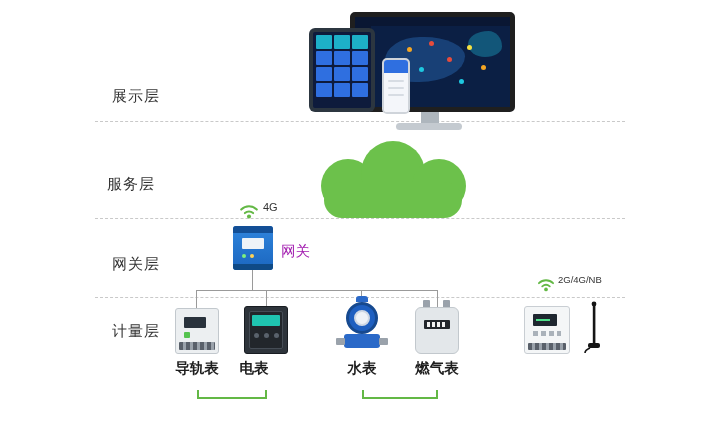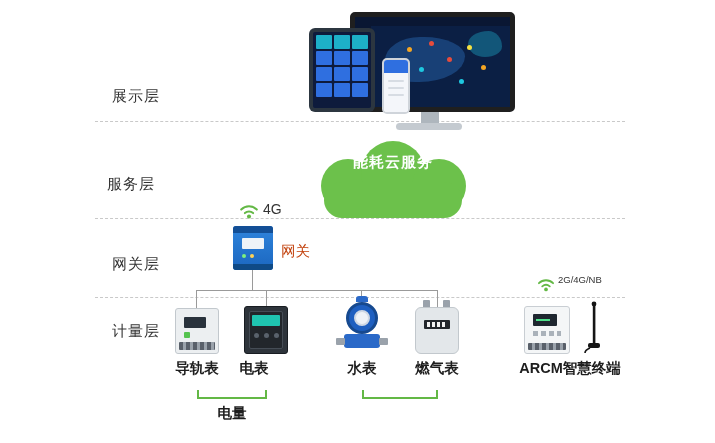--- a/index.html
+++ b/index.html
@@ -34,22 +34,22 @@
   .cloud-text { color:#fff; text-align:center; }
   .cloud-title { font-size:15px; font-weight:bold; letter-spacing:1px; }
   .cloud-services { display:grid; grid-template-columns:1fr 1fr; row-gap:3px; font-size:10.5px; font-weight:bold; }
 
   
   .gateway-box { background:linear-gradient(180deg,#2f85dd,#1b66bf); border-radius:3px; overflow:hidden; }
   .gw-strip { position:absolute; left:0; top:0; right:0; height:7px; background:#134f96; }
   .gw-screen { position:absolute; left:9px; top:12px; width:22px; height:11px; background:#eef3f8; border-radius:1px; }
   .gw-led { position:absolute; width:4px; height:4px; border-radius:50%; background:#7ef07e; }
   .gw-bottom { position:absolute; left:0; bottom:0; right:0; height:6px; background:#0f4a86; }
-  .side-label { font-size:14.5px; color:#c2410c; }
-  .small-tag { font-size:14px; color:#333; }
+  .side-label { font-size:14.5px; color:#a21caf; }
+  .small-tag { font-size:11px; color:#333; }
 
   
   .hline { background:#9a9a9a; height:1px; }
   .vline { background:#9a9a9a; width:1px; }
 
   
   .rail-meter { background:#eceff1; border:1px solid #c2c8cd; border-radius:3px; }
   .rail-lcd { position:absolute; left:8px; top:8px; width:22px; height:11px; background:#29323c; border-radius:1px; }
   .rail-led { position:absolute; left:8px; top:23px; width:6px; height:6px; background:#55c34f; border-radius:1px; }
   .rail-term { position:absolute; left:3px; bottom:3px; right:3px; height:8px; background:repeating-linear-gradient(90deg,#59606a 0 4px,#9aa2ab 4px 7px); border-radius:1px; }
@@ -134,21 +134,20 @@
     <span class="phone-line" style="top:27px;"></span>
     <span class="phone-line" style="top:34px;"></span>
   </div>
 
   <svg class="abs" style="left:298px; top:140px;" width="190" height="80" viewBox="0 0 190 80">
     <circle cx="50" cy="46" r="27" fill="#6cc14b"></circle>
     <circle cx="95" cy="33" r="32" fill="#6cc14b"></circle>
     <circle cx="141" cy="46" r="27" fill="#6cc14b"></circle>
     <rect x="26" y="42" width="138" height="36" rx="18" fill="#6cc14b"></rect>
   </svg>
-  <div class="abs cloud-text cloud-title" style="left:298px; top:153px; width:190px;">能耗云服务</div>
 
   <svg class="abs" style="left:238px; top:202px;" width="22" height="17" viewBox="0 0 24 18">
     <path d="M3.5 8 a12 12 0 0 1 17 0" stroke="#63b845" stroke-width="2.2" fill="none" stroke-linecap="round"></path>
     <path d="M7.5 11.8 a7 7 0 0 1 9 0" stroke="#63b845" stroke-width="2.2" fill="none" stroke-linecap="round"></path>
     <circle cx="12" cy="15.5" r="2.2" fill="#63b845"></circle>
   </svg>
   <div class="abs small-tag" style="left:263px; top:201px;">4G</div>
 
   <div class="abs gateway-box" style="left:233px; top:226px; width:40px; height:44px;">
     <div class="gw-strip"></div>
@@ -220,20 +219,18 @@
     <circle cx="12" cy="4" r="2.4" fill="#151515"></circle>
     <rect x="10.8" y="5" width="2.6" height="38" fill="#151515"></rect>
     <rect x="6" y="43" width="12" height="5" rx="2" fill="#151515"></rect>
     <path d="M8 48 q-5 2 -5 5" stroke="#151515" stroke-width="1.6" fill="none"></path>
   </svg>
 
   <div class="abs meter-label" style="left:167px; top:359px; width:60px;">导轨表</div>
   <div class="abs meter-label" style="left:224px; top:359px; width:60px;">电表</div>
   <div class="abs meter-label" style="left:332px; top:359px; width:60px;">水表</div>
   <div class="abs meter-label" style="left:407px; top:359px; width:60px;">燃气表</div>
-  <div class="abs meter-label" style="left:505px; top:359px; width:130px;">ARCM智慧终端</div>
 
   <div class="abs bracket" style="left:197px; top:390px; width:70px; height:9px;"></div>
-  <div class="abs group-label" style="left:197px; top:404px; width:70px;">电量</div>
 
   <div class="abs bracket" style="left:362px; top:390px; width:76px; height:9px;"></div>
 
 </div>
 
 </body></html>

